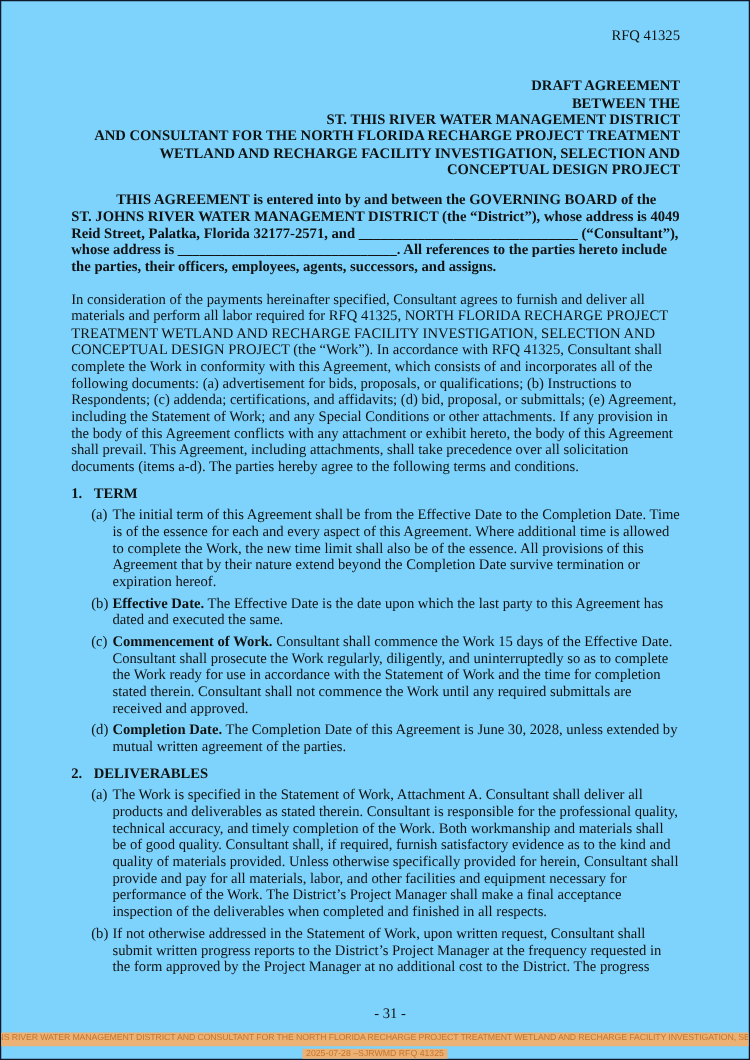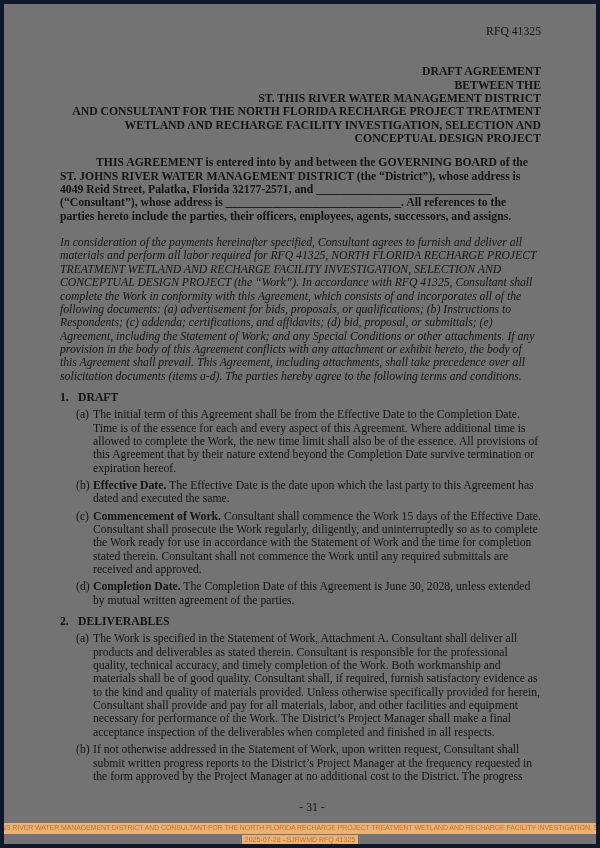--- a/index.html
+++ b/index.html
@@ -4,23 +4,23 @@
 <style>
   html, body {
     margin: 0;
     padding: 0;
     background: #ffffff;
   }
   .page {
     position: relative;
     width: 600px;
     height: 848px;
-    background: #737373;
+    background: #7dd3fc;
     box-sizing: border-box;
-    border: 4px solid #0f172a;
+    border: 1px solid #0f172a;
     overflow: hidden;
     font-family: "Liberation Serif", "DejaVu Serif", serif;
     font-size: 11.7px;
     line-height: 13.35px;
     color: #121212;
   }
   .content {
     padding: 21px 55px 0 56px;
   }
   .rfq {
@@ -31,21 +31,20 @@
     text-align: right;
     font-weight: bold;
   }
   .para-intro {
     margin: 11px 0 0 0;
     text-indent: 36px;
     font-weight: bold;
   }
   .para-consideration {
     margin: 13px 0 0 0;
-    font-style: italic;
   }
   .section {
     margin-top: 8px;
   }
   .sec-head {
     display: flex;
     font-weight: bold;
   }
   .sec-num {
     flex: none;
@@ -123,21 +122,21 @@
       <div>CONCEPTUAL DESIGN PROJECT</div>
     </div>
 
     <p class="para-intro">THIS AGREEMENT is entered into by and between the GOVERNING BOARD of the ST. JOHNS RIVER WATER MANAGEMENT DISTRICT (the “District”), whose address is 4049 Reid Street, Palatka, Florida 32177-2571, and ______________________________ (“Consultant”), whose address is ______________________________. All references to the parties hereto include the parties, their officers, employees, agents, successors, and assigns.</p>
 
     <p class="para-consideration">In consideration of the payments hereinafter specified, Consultant agrees to furnish and deliver all materials and perform all labor required for RFQ 41325, NORTH FLORIDA RECHARGE PROJECT TREATMENT WETLAND AND RECHARGE FACILITY INVESTIGATION, SELECTION AND CONCEPTUAL DESIGN PROJECT (the “Work”). In accordance with RFQ 41325, Consultant shall complete the Work in conformity with this Agreement, which consists of and incorporates all of the following documents: (a) advertisement for bids, proposals, or qualifications; (b) Instructions to Respondents; (c) addenda; certifications, and affidavits; (d) bid, proposal, or submittals; (e) Agreement, including the Statement of Work; and any Special Conditions or other attachments. If any provision in the body of this Agreement conflicts with any attachment or exhibit hereto, the body of this Agreement shall prevail. This Agreement, including attachments, shall take precedence over all solicitation documents (items a-d). The parties hereby agree to the following terms and conditions.</p>
 
     <div class="section">
       <div class="sec-head">
         <span class="sec-num">1.</span>
-        <span>DRAFT</span>
+        <span>TERM</span>
       </div>
       <div class="item">
         <span class="item-marker">(a)</span>
         <span class="item-text"><b></b><span>The initial term of this Agreement shall be from the Effective Date to the Completion Date. Time is of the essence for each and every aspect of this Agreement. Where additional time is allowed to complete the Work, the new time limit shall also be of the essence. All provisions of this Agreement that by their nature extend beyond the Completion Date survive termination or expiration hereof.</span></span>
       </div>
       <div class="item">
         <span class="item-marker">(b)</span>
         <span class="item-text"><b>Effective Date.</b><span> The Effective Date is the date upon which the last party to this Agreement has dated and executed the same.</span></span>
       </div>
       <div class="item">

